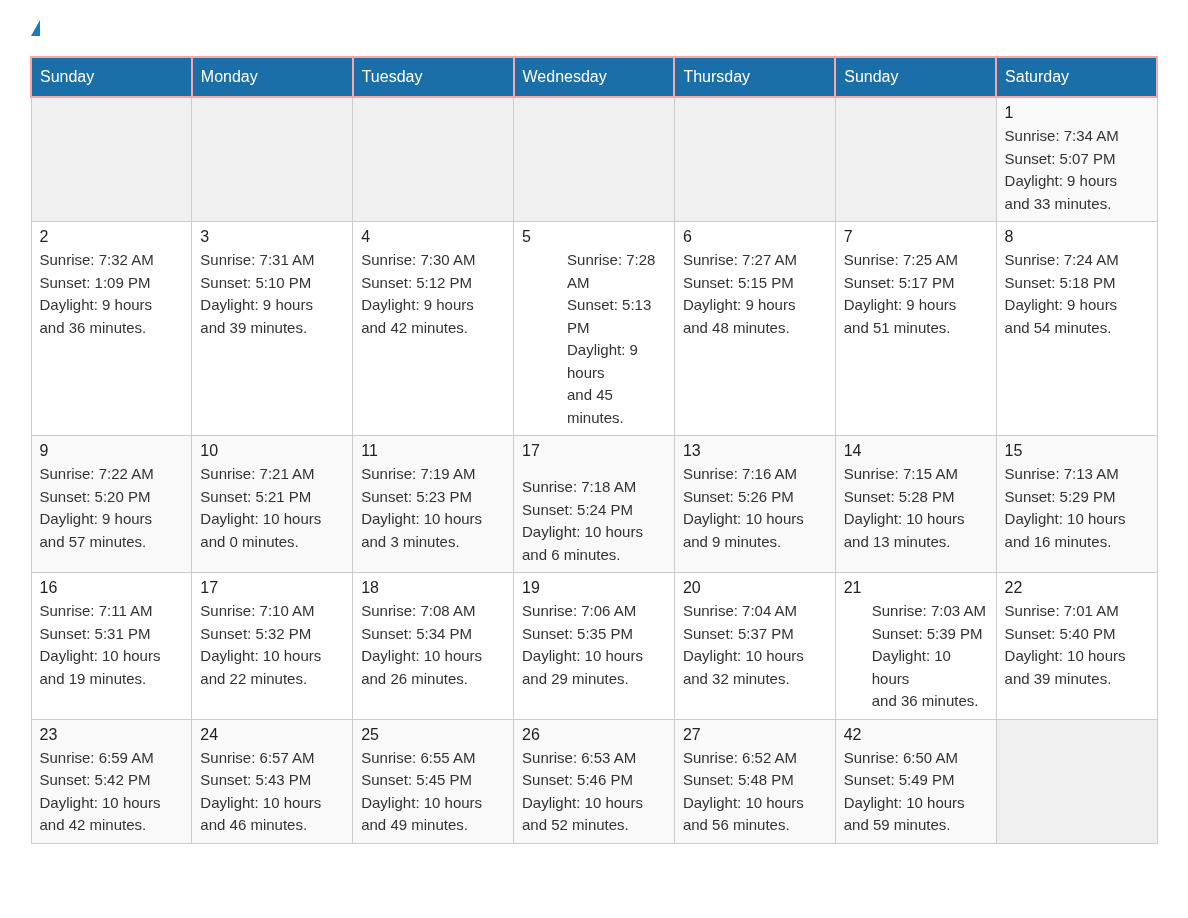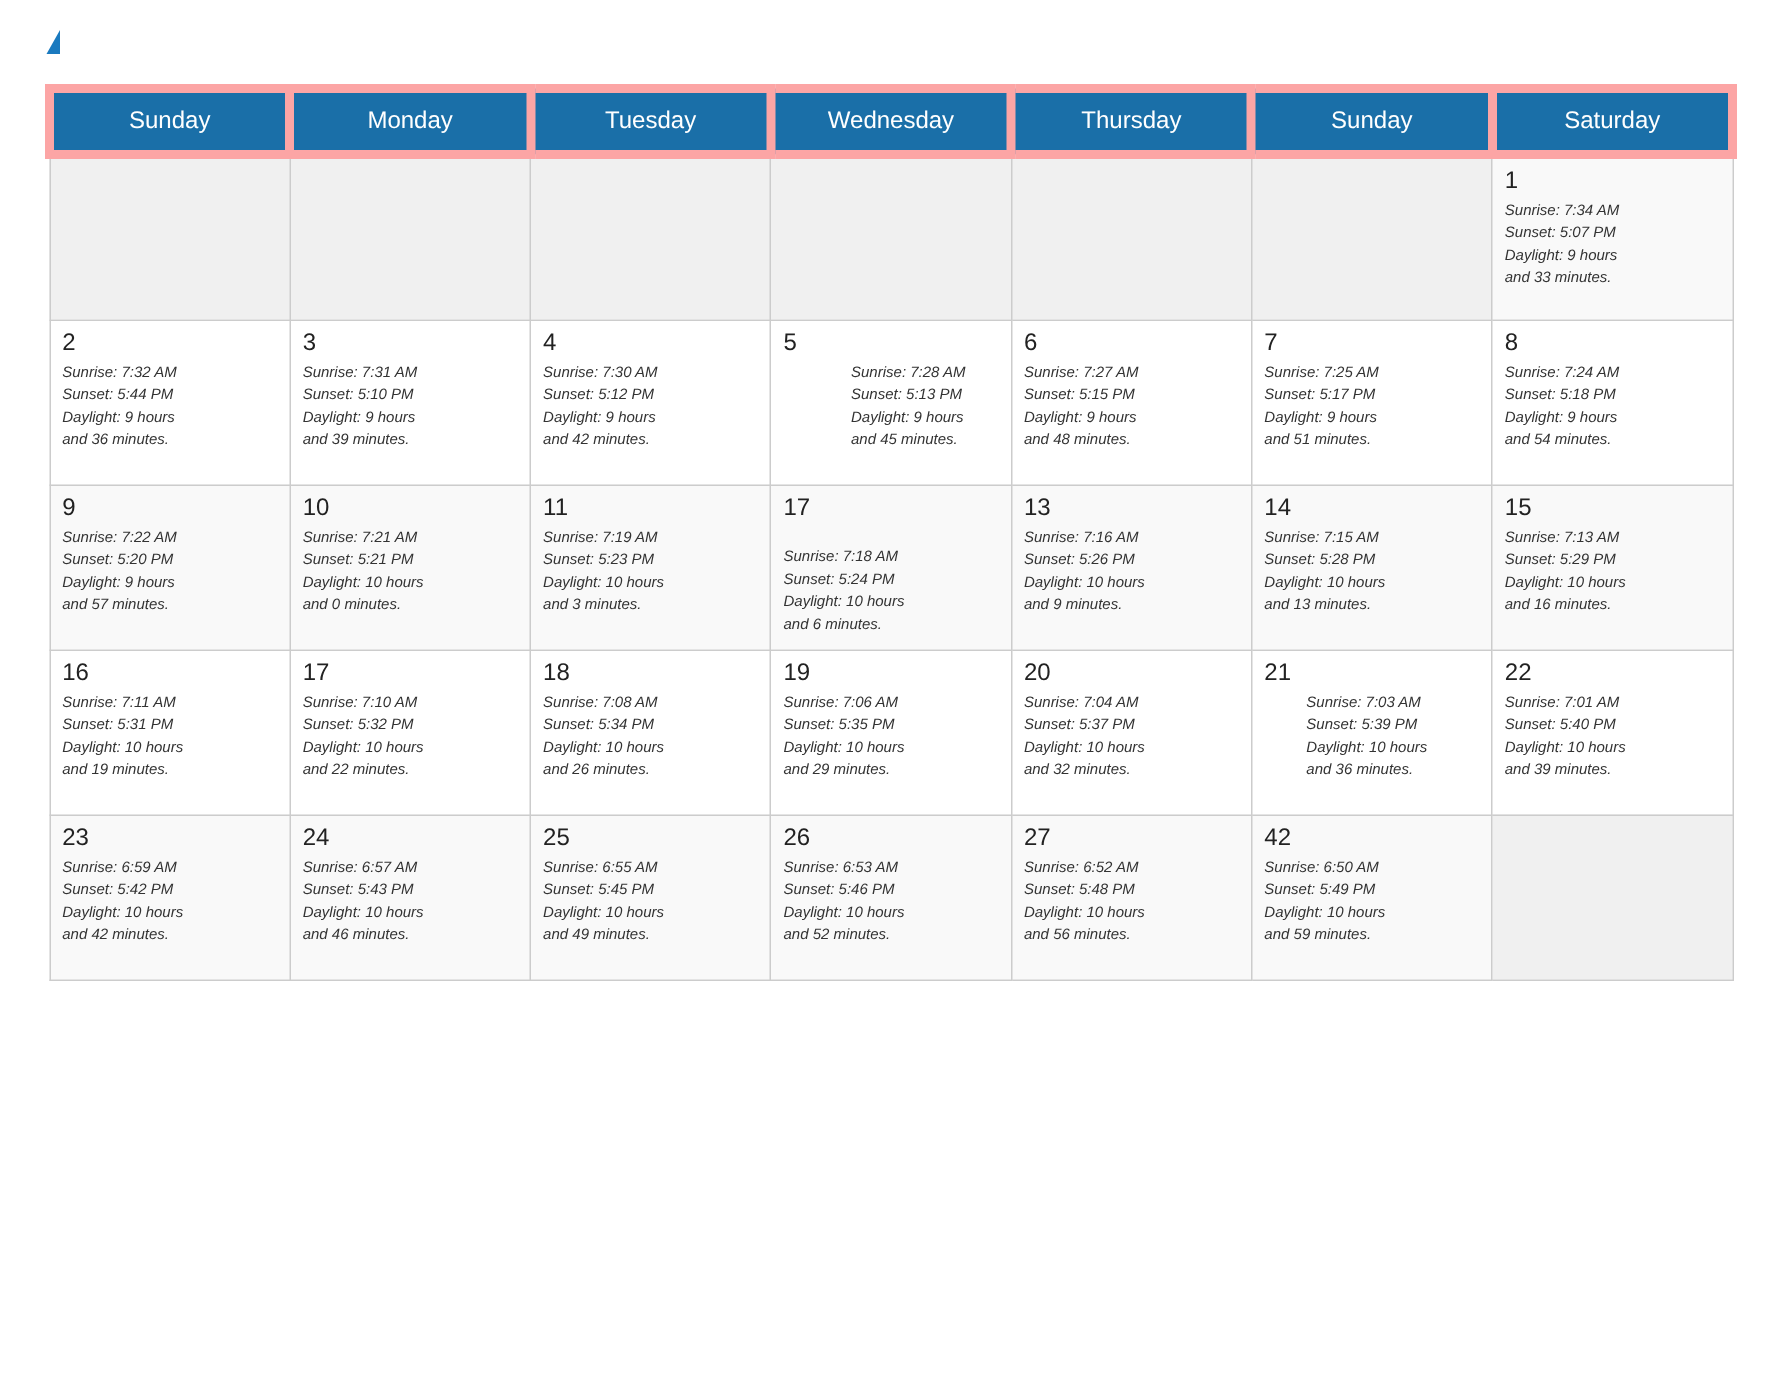--- a/index.html
+++ b/index.html
@@ -34,22 +34,22 @@
       width: 100%;
       border-collapse: collapse;
       border: 1px solid #aaa;
     }
     .calendar th {
       background-color: #1a6fa8;
       color: #fff;
       font-size: 16px;
       font-weight: normal;
       padding: 10px 8px;
-      text-align: center;
-      border: 6px solid #fca5a5;
+      text-align: left;
+      border: 2px solid #fca5a5;
     }
     .calendar td {
       vertical-align: top;
       padding: 6px 8px;
       border: 1px solid #ccc;
       width: calc(100% / 7);
       min-height: 110px;
       height: 110px;
       font-size: 12px;
       color: #333;
@@ -62,24 +62,23 @@
       background: #fff;
     }
     .day-number {
       font-size: 16px;
       color: #222;
       font-weight: normal;
       display: block;
       margin-bottom: 3px;
     }
     .day-info {
-      font-size: 10px;
+      font-size: 15px;
       color: #333;
       line-height: 1.5;
-      font-style: italic;
     }
     .empty-cell {
       background: #f0f0f0 !important;
     }
     .logo-wrap {
       display: flex;
       flex-direction: column;
       align-items: flex-start;
     }
     .logo-row1 { display: flex; align-items: center; }
@@ -137,21 +136,21 @@
           <div class="day-info" style="white-space: pre-line;">Sunrise: 7:34 AM
 Sunset: 5:07 PM
 Daylight: 9 hours
 and 33 minutes.</div>
         </td>
       </tr>
       <tr>
         <td>
           <span class="day-number">2</span>
           <div class="day-info" style="white-space: pre-line;">Sunrise: 7:32 AM
-Sunset: 5:44 PM
+Sunset: 1:09 PM
 Daylight: 9 hours
 and 36 minutes.</div>
         </td>
         <td>
           <span class="day-number">3</span>
           <div class="day-info" style="white-space: pre-line;">Sunrise: 7:31 AM
 Sunset: 5:10 PM
 Daylight: 9 hours
 and 39 minutes.</div>
         </td>

